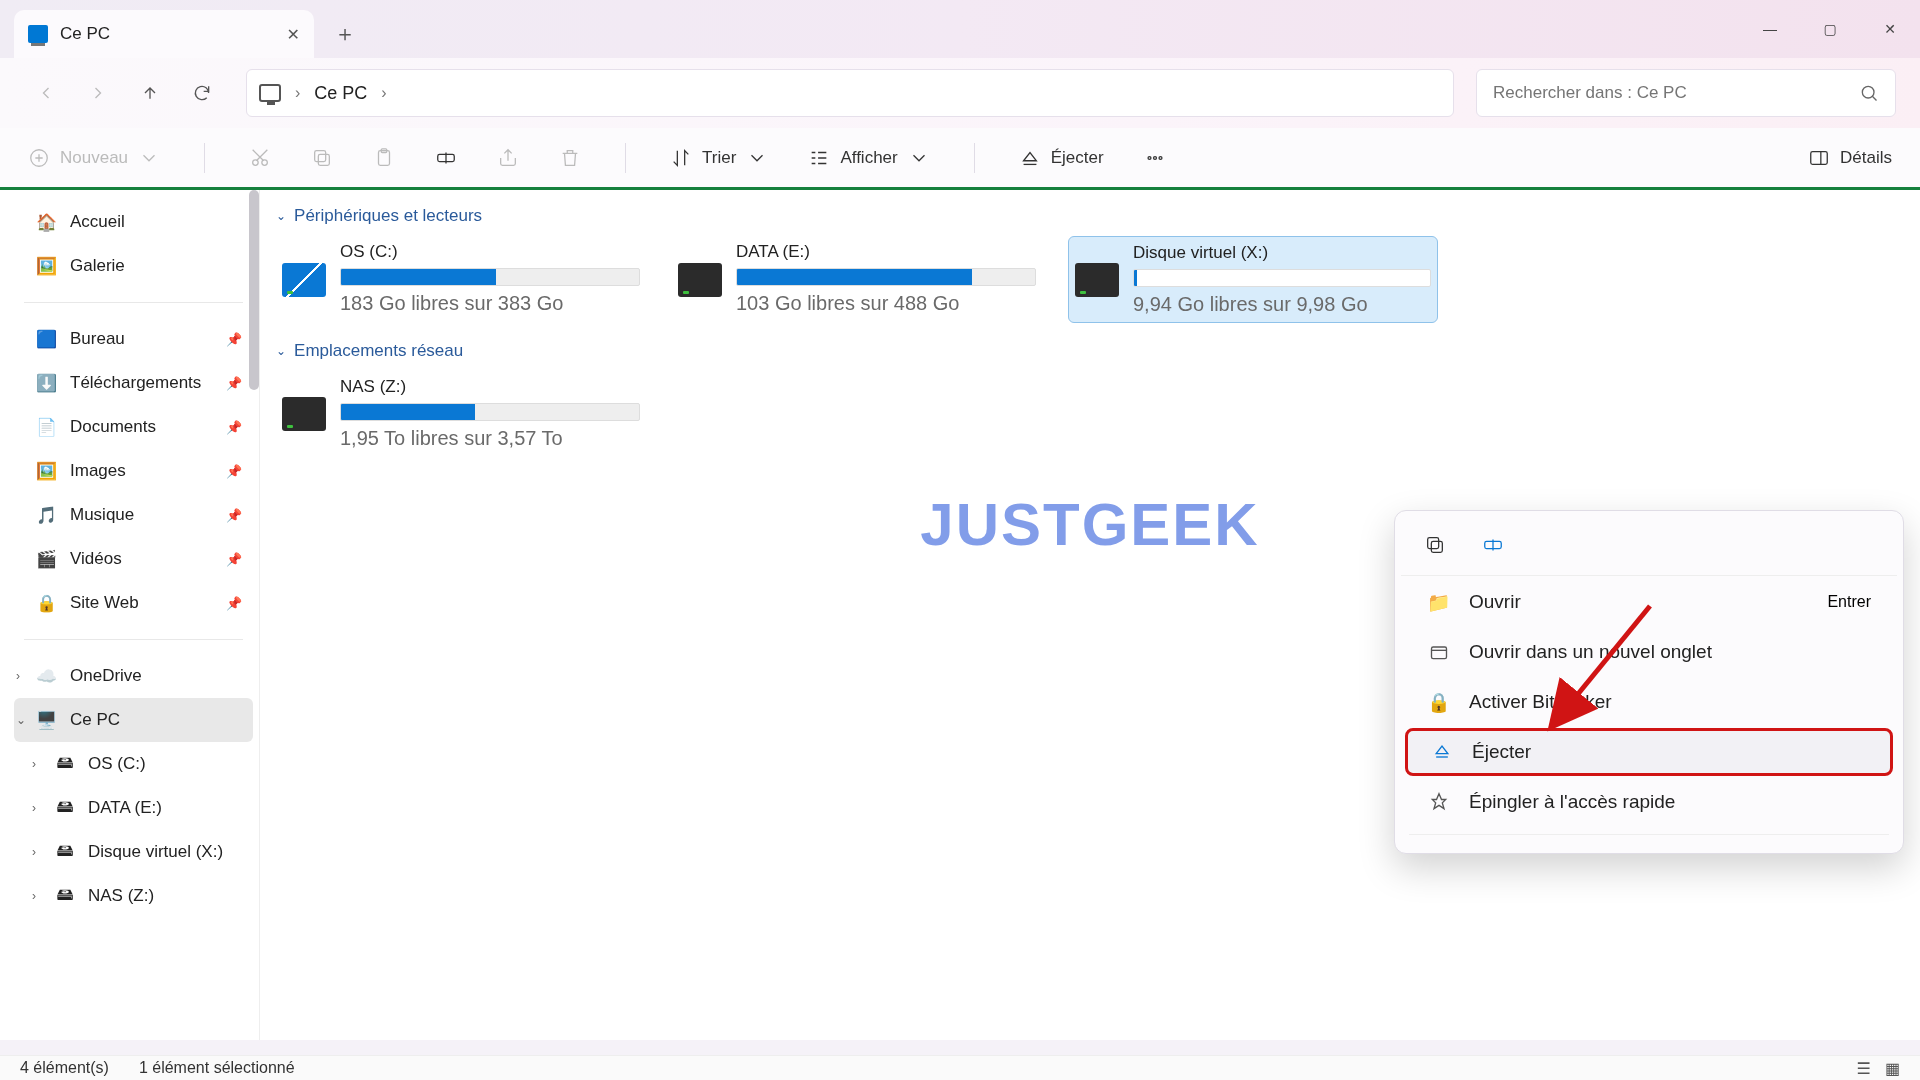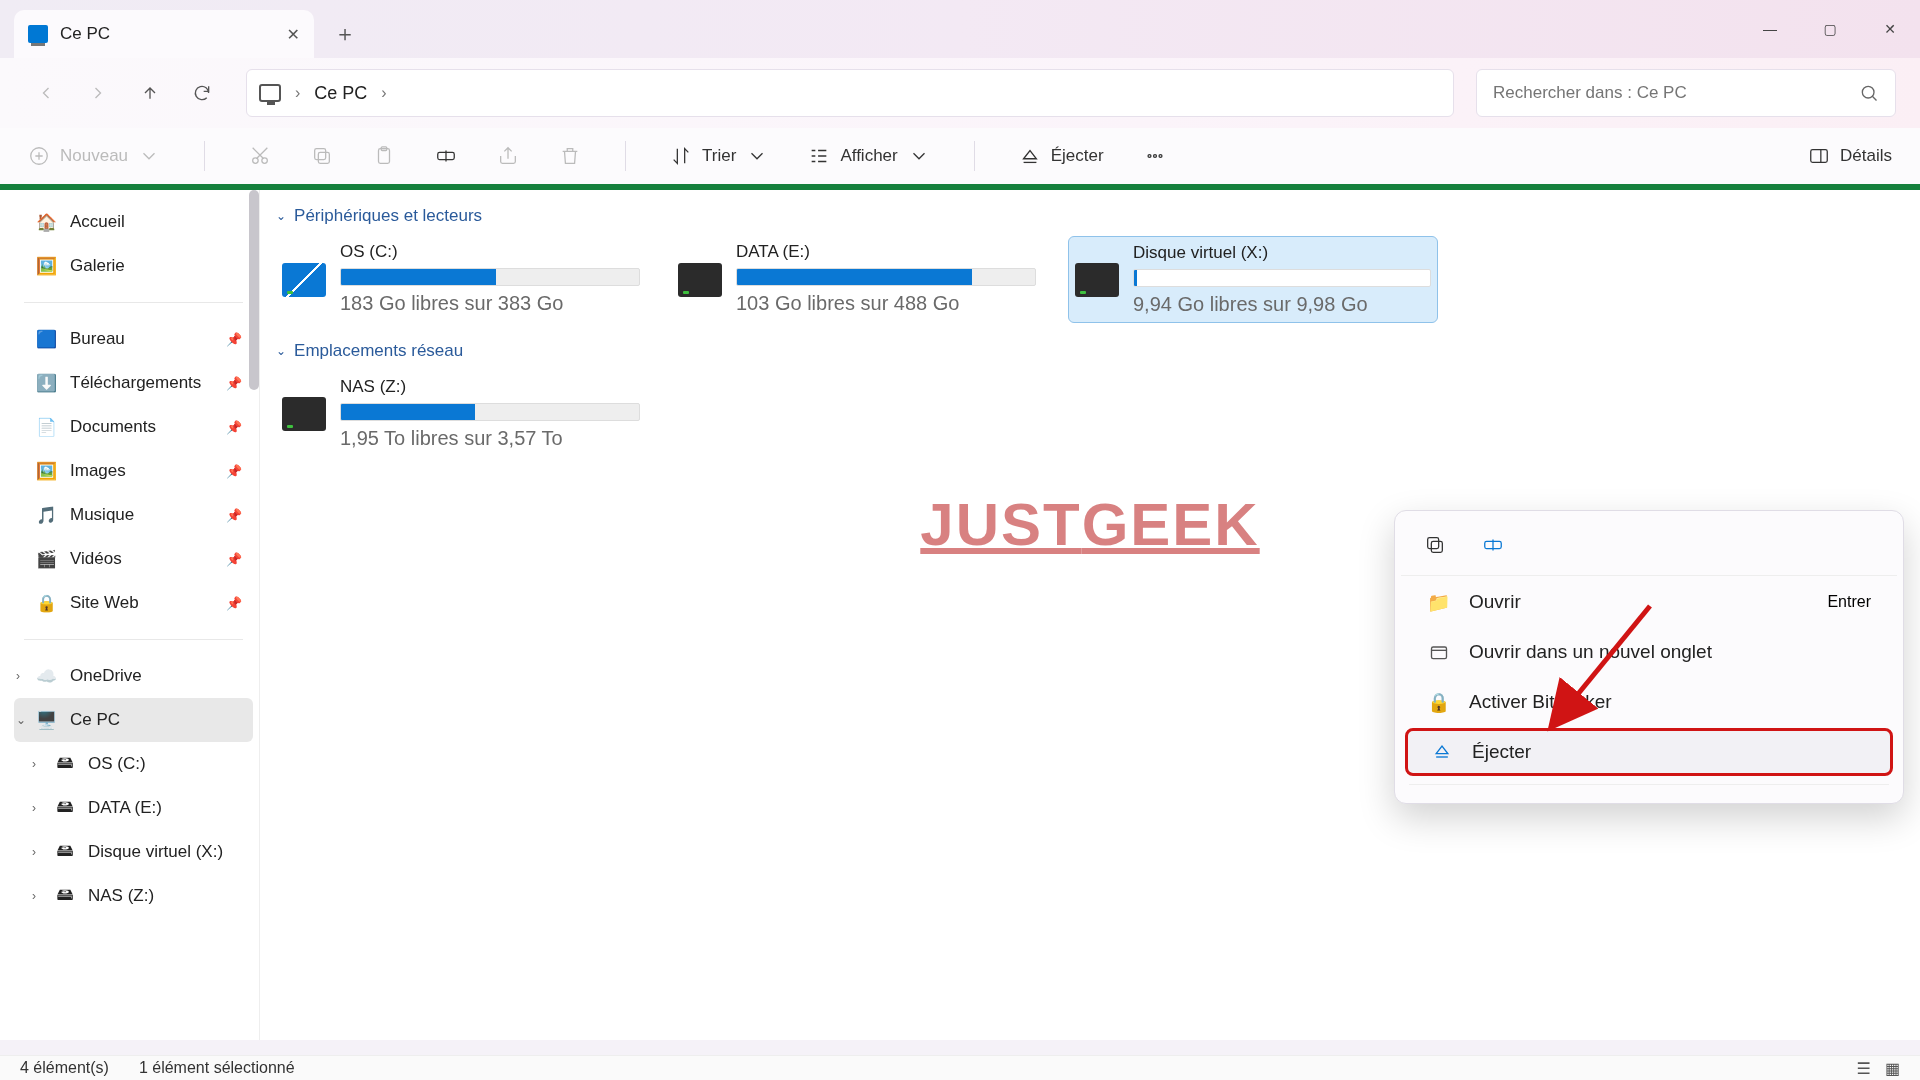--- a/index.html
+++ b/index.html
@@ -23,21 +23,21 @@
 .nav-btn svg { width:20px; height:20px; stroke:currentColor; fill:none; stroke-width:1.6; }
 .addr { display:flex; align-items:center; background:#fff; border:1px solid #e6e0eb; border-radius:6px; height:48px; flex:1; margin:0 14px; padding:0 12px; gap:14px; }
 .addr .monitor-icon { width:22px; height:18px; border:2px solid #555; border-radius:3px; position:relative; }
 .addr .monitor-icon::after { content:""; position:absolute; bottom:-5px; left:6px; width:8px; height:3px; background:#555; }
 .addr .sep { color:#777; }
 .addr .crumb { font-size:18px; color:#222; }
 .search { width:420px; height:48px; background:#fff; border:1px solid #e6e0eb; border-radius:6px; display:flex; align-items:center; padding:0 16px; }
 .search input { border:none; outline:none; flex:1; font-size:17px; color:#0f766e; background:transparent; }
 
 
-.toolbar { height:62px; background:#fcfbfd; border-bottom:6px solid #15803d; display:flex; align-items:center; padding:0 24px; gap:32px; }
+.toolbar { height:62px; background:#fcfbfd; border-bottom:3px solid #15803d; display:flex; align-items:center; padding:0 24px; gap:32px; }
 .tbtn { display:flex; align-items:center; gap:10px; font-size:17px; color:#333; cursor:pointer; padding:6px 4px; border-radius:6px; }
 .tbtn.disabled { color:#bbb; cursor:default; }
 .tbtn svg { width:22px; height:22px; stroke:#333; fill:none; stroke-width:1.4; }
 .tbtn.disabled svg { stroke:#bbb; }
 .tb-sep { width:1px; height:30px; background:#e0dce6; margin:0 8px; }
 .chev-down { width:12px; height:12px; }
 .toolbar-right { margin-left:auto; display:flex; align-items:center; gap:12px; }
 
 
 .body { position:absolute; top:190px; bottom:40px; left:0; right:0; display:flex; background:#fff; }
@@ -59,21 +59,21 @@
 .drive-icon { width:44px; height:34px; background:#2b2b2b; border-radius:3px; position:relative; align-self:center; }
 .drive-icon::after { content:""; position:absolute; bottom:3px; left:5px; width:6px; height:3px; background:#3ec03e; border-radius:1px; }
 .drive-icon.win { background:linear-gradient(135deg,#0a78d4 0%,#0a78d4 48%,transparent 48%,transparent 52%,#0a78d4 52%); }
 .drive-info { flex:1; }
 .drive-name { font-size:17px; color:#222; margin-bottom:6px; }
 .drive-bar { height:18px; background:#eee; border:1px solid #ddd; border-radius:2px; overflow:hidden; margin-bottom:6px; }
 .drive-fill { height:100%; background:#0a78d4; }
 .drive-sub { font-size:20px; color:#6a6a6a; }
 
 .watermark { position:absolute; left:50%; top:300px; transform:translate(-50%,0); font-size:60px; font-weight:800; letter-spacing:2px; color:#cbd7dd; opacity:.55; }
-.watermark span { color:#b91c1c;text-decoration:underline; }
+.watermark span { color:#1d4ed8; }
 
 
 .ctx { position:absolute; right:16px; top:320px; width:510px; background:#fcfbfd; border:1px solid #e0dde6; border-radius:12px; box-shadow:0 14px 36px rgba(0,0,0,.18); padding:10px 6px; }
 .ctx-top { display:flex; gap:26px; padding:8px 18px 14px 18px; border-bottom:1px solid #eee; }
 .ctx-top div { width:32px; height:32px; display:flex; align-items:center; justify-content:center; cursor:pointer; }
 .ctx-item { display:flex; align-items:center; gap:18px; height:48px; padding:0 22px; font-size:19px; color:#222; border-radius:8px; cursor:pointer; margin:2px 4px; }
 .ctx-item.highlight { border:3px solid #d01414; background:#f2f1f5; }
 .ctx-item .hint { margin-left:auto; font-size:16px; color:#000000; }
 .ctx-icon { width:24px; height:24px; display:flex; align-items:center; justify-content:center; }
 .ctx-sep { height:1px; background:#eee; margin:8px 8px; }
@@ -401,20 +401,28 @@
         </div>
       <div class="ctx-item highlight">
           <span class="ctx-icon">
             <svg viewBox="0 0 24 24" width="20" height="20" stroke="#0a78d4" fill="none" stroke-width="1.6">
               <path d="M5 14l7-9 7 9z"></path>
               <path d="M5 18h14"></path>
             </svg>
           </span>
           <span>Éjecter</span>
         </div>
+      <div class="ctx-item">
+          <span class="ctx-icon">
+            <svg viewBox="0 0 24 24" width="20" height="20" stroke="#555" fill="none" stroke-width="1.6">
+              <path d="M12 2l3 7h5l-4 4 2 7-6-4-6 4 2-7-4-4h5z"></path>
+            </svg>
+          </span>
+          <span>Épingler à l'accès rapide</span>
+        </div>
       <div class="ctx-sep"></div>
 
     </div>
 
     <div class="arrow">
       <svg viewBox="0 0 120 140">
           <defs>
             <marker id="ah" markerWidth="10" markerHeight="10" refX="6" refY="5" orient="auto">
               <path d="M0 0L10 5L0 10z" fill="#d01414"></path>
             </marker>

